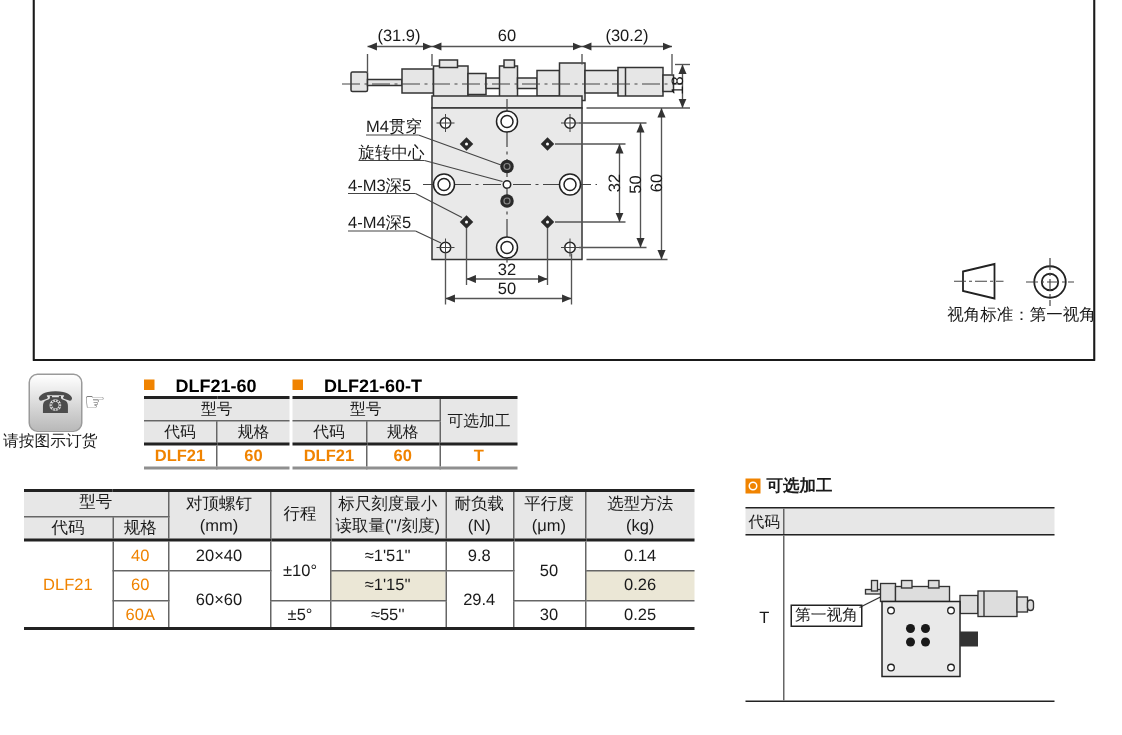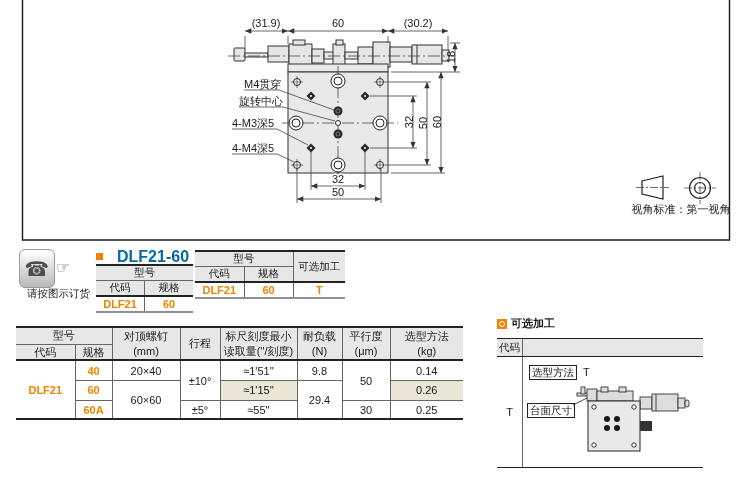--- a/index.html
+++ b/index.html
@@ -5,44 +5,44 @@
   html,body{margin:0;padding:0;background:#fff;}
   body{font-family:"Liberation Sans","DejaVu Sans",sans-serif;color:#1a1a1a;}
   .page{position:relative;width:748px;height:490px;background:#fff;overflow:hidden;}
   svg text{font-family:"Liberation Sans","DejaVu Sans",sans-serif;}
 
   
   .phone-btn{position:absolute;left:19px;top:249px;width:34px;height:37px;border:1px solid #9a9a9a;
     border-radius:6px;background:linear-gradient(#ffffff,#b9b9b9);display:flex;align-items:center;justify-content:center;}
   .phone-glyph{font-size:20px;color:#4d4d4d;line-height:1;}
   .hand{position:absolute;left:56px;top:258px;font-size:16px;color:#555;}
-  .order-note{position:absolute;left:2px;top:287px;width:88px;text-align:right;font-size:10.5px;}
+  .order-note{position:absolute;left:2px;top:287px;width:88px;text-align:left;font-size:10.5px;}
 
   .mini-wrap{position:absolute;top:250px;}
   .mw1{left:96px;width:97px;}
   .mw2{left:195px;width:150px;}
   .mini-title{display:flex;align-items:center;height:13px;margin-bottom:1px;}
   .sq{width:7px;height:7px;background:#f08300;margin-right:3px;flex:none;}
-  .mini-title b{color:#0369a1;font-size:16px;line-height:1;padding-left:11px;}
+  .mini-title b{color:#000000;font-size:12px;line-height:1;padding-left:11px;}
   table.ot{border-collapse:collapse;table-layout:fixed;width:100%;
     border-top:2px solid #222;border-bottom:2px solid #8f8f8f;}
   table.ot th{background:#e7e7e7;font-weight:normal;font-size:10.5px;height:13px;padding:0;text-align:center;}
   table.ot td{font-size:11px;height:14px;padding:0;text-align:center;color:#f08300;font-weight:bold;}
   table.ot .vl{border-left:1px solid #666;}
   table.ot .bb1{border-bottom:1px solid #666;}
   table.ot .bb2{border-bottom:2px solid #222;}
 
   
   table.spec{position:absolute;left:16px;top:326px;width:447px;border-collapse:collapse;table-layout:fixed;
     border-top:2px solid #222;border-bottom:2px solid #222;font-size:11px;}
   table.spec th{background:#e7e7e7;font-weight:normal;border:1px solid #666;padding:0;text-align:center;line-height:1.35;}
   table.spec td{border:1px solid #666;padding:0;text-align:center;}
   table.spec .nol{border-left:none;} table.spec .nor{border-right:none;}
   table.spec .hb{border-bottom:2px solid #222;}
-  .or{color:#f08300;font-weight:bold;}
+  .or{color:#f08300;font-weight:normal;}
   .bg{background:#ebe7d6;}
 
   
   .opt-head{position:absolute;left:497px;top:316px;display:flex;align-items:center;}
   .opt-ic{width:10px;height:10px;background:#f08300;display:flex;align-items:center;justify-content:center;flex:none;}
   .opt-ic-in{width:4px;height:4px;border:1.5px solid #fff;border-radius:50%;}
   .opt-title{margin-left:4px;font-size:11px;font-weight:bold;}
   .opt-table{position:absolute;left:497px;top:338px;width:206px;}
   .opt-hrow{display:grid;grid-template-columns:26px 1fr;height:17px;background:#e7e7e7;
     border-top:1.5px solid #222;border-bottom:1.5px solid #222;}
@@ -238,20 +238,24 @@
       </tr>
       <tr>
         <td>DLF21</td>
         <td class="vl">60</td>
       </tr>
     </tbody>
       </table>
   </div>
 
   <div class="mini-wrap mw2">
+    <div class="mini-title">
+      <span class="sq"></span>
+      <b>DLF21-60-T</b>
+    </div>
     <table class="ot">
       <colgroup>
           <col style="width:49px">
           <col style="width:49px">
           <col style="width:52px">
         </colgroup>
       <tbody>
           <tr>
         <th colspan="2" class="bb1">型号</th>
         <th rowspan="2" class="bb2 vl">可选加工</th>
@@ -345,25 +349,21 @@
     <span class="opt-title">可选加工</span>
   </div>
 
   <div class="opt-table">
     <div class="opt-hrow">
       <div class="c1">代码</div>
     </div>
     <div class="opt-brow">
       <div class="opt-code">T</div>
       <div class="opt-desc">
-        <div class="opt-method">
-          <span class="box">选型方法</span>
-          <span style="margin-left:3px;">T</span>
-        </div>
-        <span class="box screw-label">台面尺寸</span>
+        <span class="box screw-label">第一视角</span>
         <svg class="mini-svg" width="180" height="80" viewBox="0 0 180 80">
           <line x1="50" y1="20" x2="64" y2="13" stroke="#333" stroke-width="0.9"></line>
           <g fill="#ddd" stroke="#333" stroke-width="0.9">
             <rect x="54" y="8" width="12" height="3"></rect>
             <rect x="58" y="2" width="4" height="7"></rect>
             <rect x="64" y="4" width="10" height="12"></rect>
             <rect x="74" y="6" width="36" height="10"></rect>
             <rect x="78" y="2" width="7" height="5"></rect>
             <rect x="96" y="2" width="7" height="5"></rect>
             <rect x="117" y="12" width="12" height="12"></rect>

